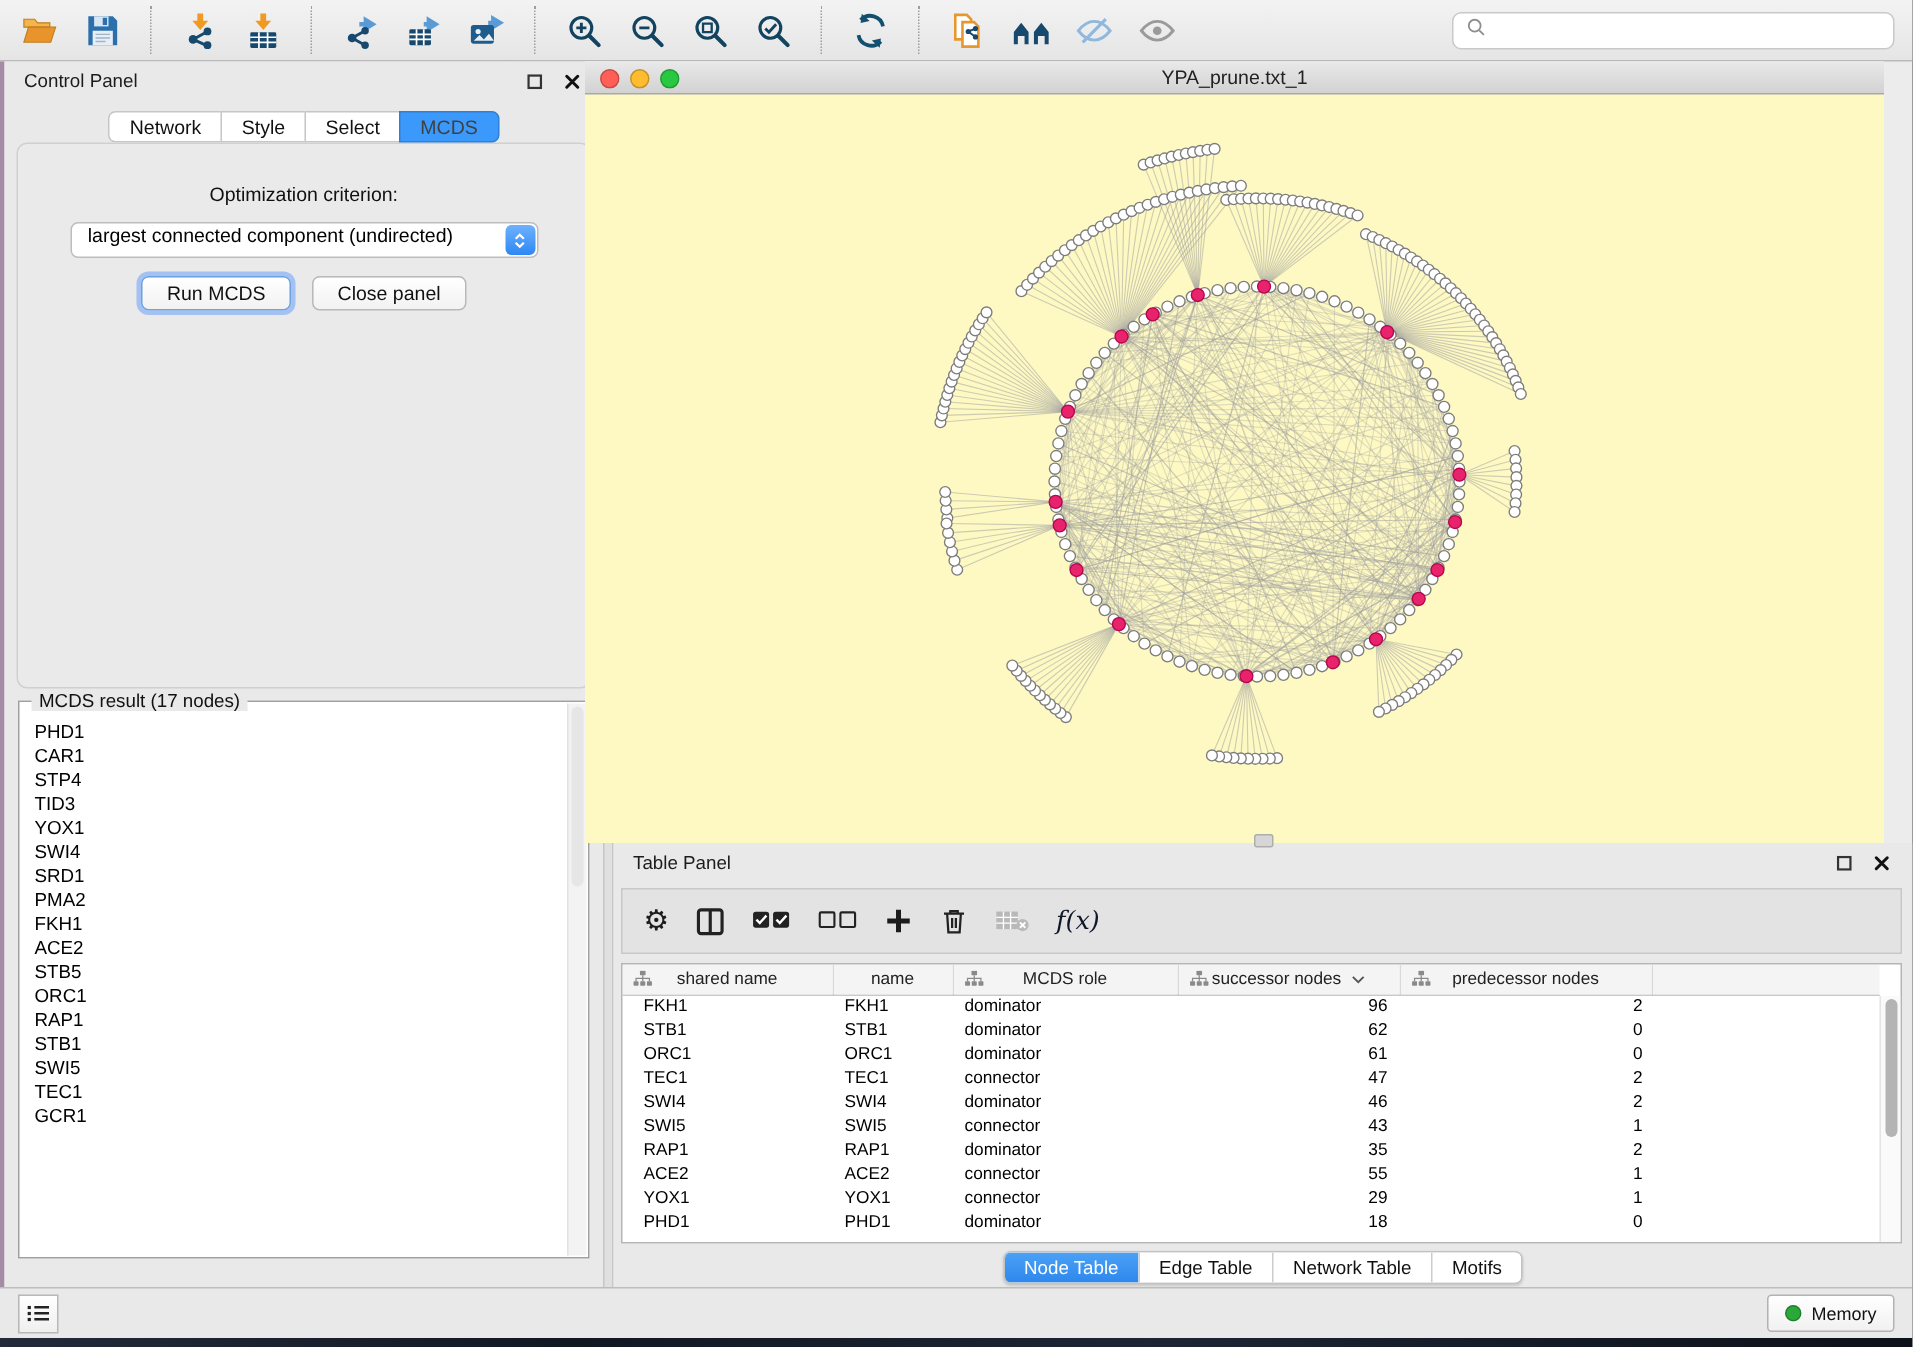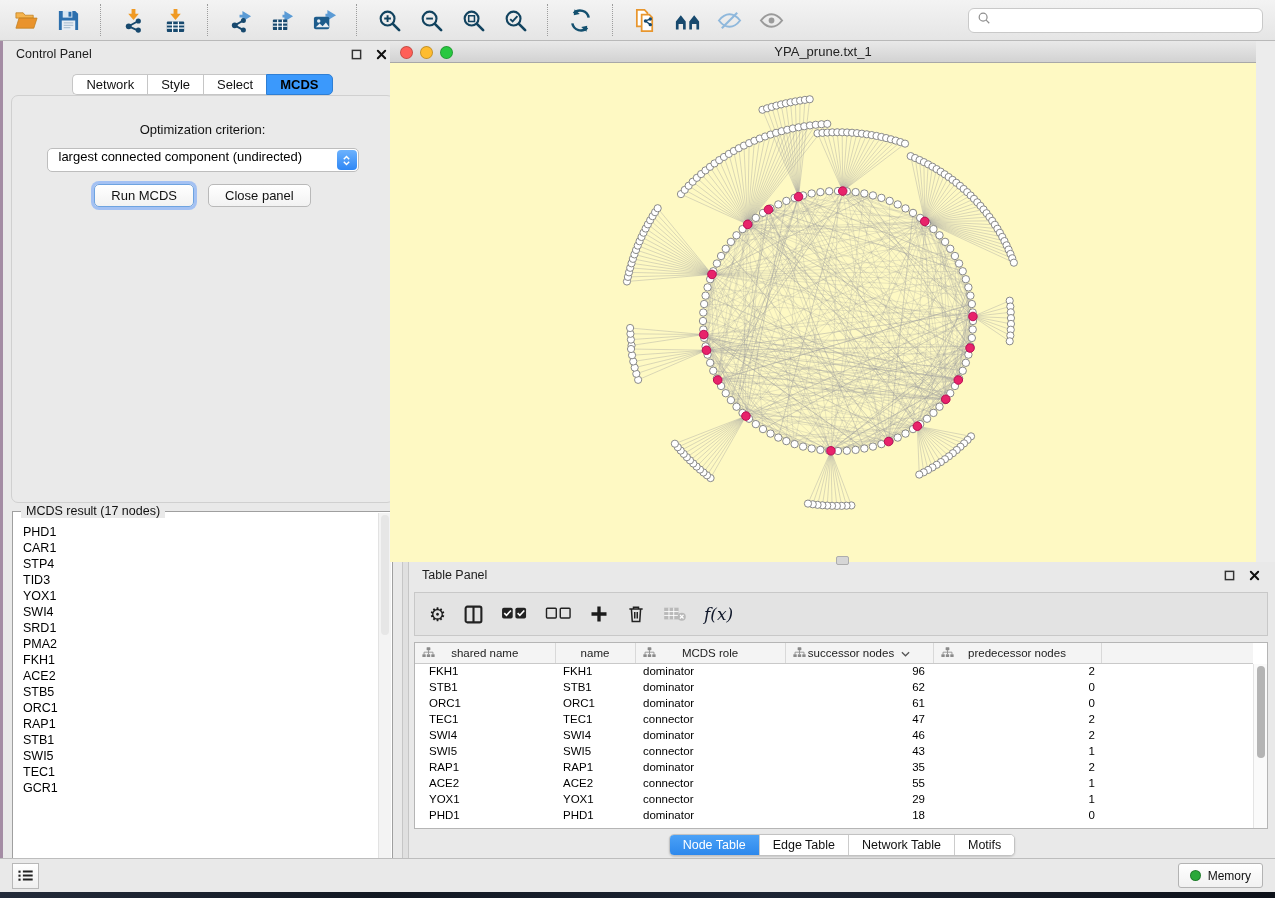--- a/index.html
+++ b/index.html
@@ -23,23 +23,23 @@
   
   .control-panel { position:absolute; left:3px; top:41px; width:399px; height:817px; background:#e9e9e9; }
   .panel-header { height:26px; display:flex; align-items:center; padding:0 13px; font-size:12.5px; color:#1c1c1c; }
   .panel-header .spacer { flex:1; }
   .win-btn { width:16px; height:16px; display:flex; align-items:center; justify-content:center; margin-left:9px; }
 
   .ctrl-tabs { display:flex; justify-content:center; margin-top:7px; position:relative; z-index:2; }
   .tab { font-size:13px; padding:2px 13px; background:#fff; border:1px solid #c6c6c6; border-right:none; color:#111; height:21px; }
   .tab:first-child { border-radius:5px 0 0 5px; }
   .tab:last-child  { border-radius:0 5px 5px 0; border-right:1px solid #c6c6c6; }
-  .tab.selected { background:var(--accent); border-color:#2f7fd4; color:#000000;font-weight:bold; }
-
-  .tab-content { margin:0 8px; height:408px; background:#eaeaea; border:1px solid #d0d0d0; border-radius:7px; text-align:center; }
+  .tab.selected { background:var(--accent); border-color:#2f7fd4; color:#404040; }
+
+  .tab-content { margin:0 8px; height:364px; background:#eaeaea; border:1px solid #d0d0d0; border-radius:7px; text-align:center; }
   .opt-label { padding-top:26px; font-size:13px; color:#111; }
   .dropdown { margin:11px auto 0; width:312px; height:24px; background:#fff; border:1px solid #bdbdbd;
     border-radius:5px; display:flex; align-items:flex-start; font-size:13px; padding-left:11px; position:relative; color:#000; }
   .dropdown .stepper { position:absolute; right:1px; top:1px; width:20px; height:20px; border-radius:4px;
     background:linear-gradient(#6db2fd,#2e87f5); display:flex; align-items:center; justify-content:center; }
   .btn-row { margin-top:12px; display:flex; justify-content:center; gap:14px; }
   .btn { font-size:13px; background:linear-gradient(#ffffff,#f2f2f2); border:1px solid #b9b9b9;
     border-radius:5px; padding:3px 16px; color:#111; }
   .btn.focused { box-shadow:0 0 0 3px rgba(77,144,254,.45); border-color:#6ea3e0; }
 

